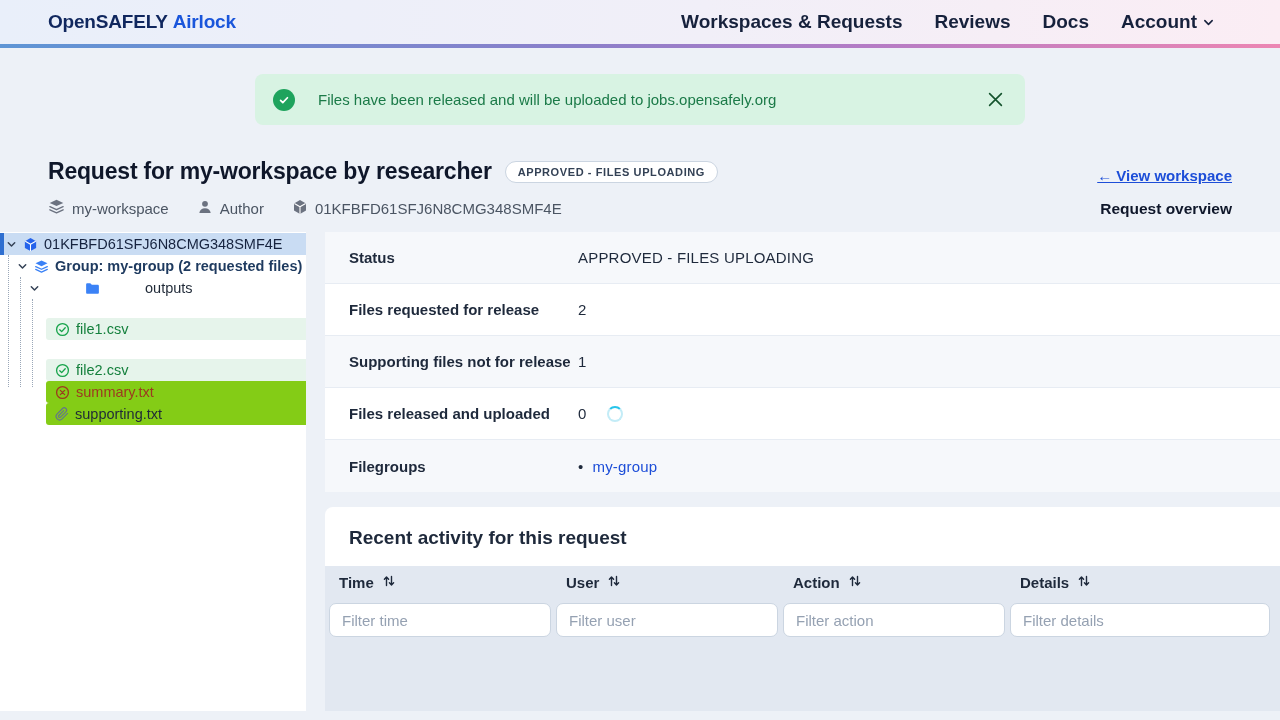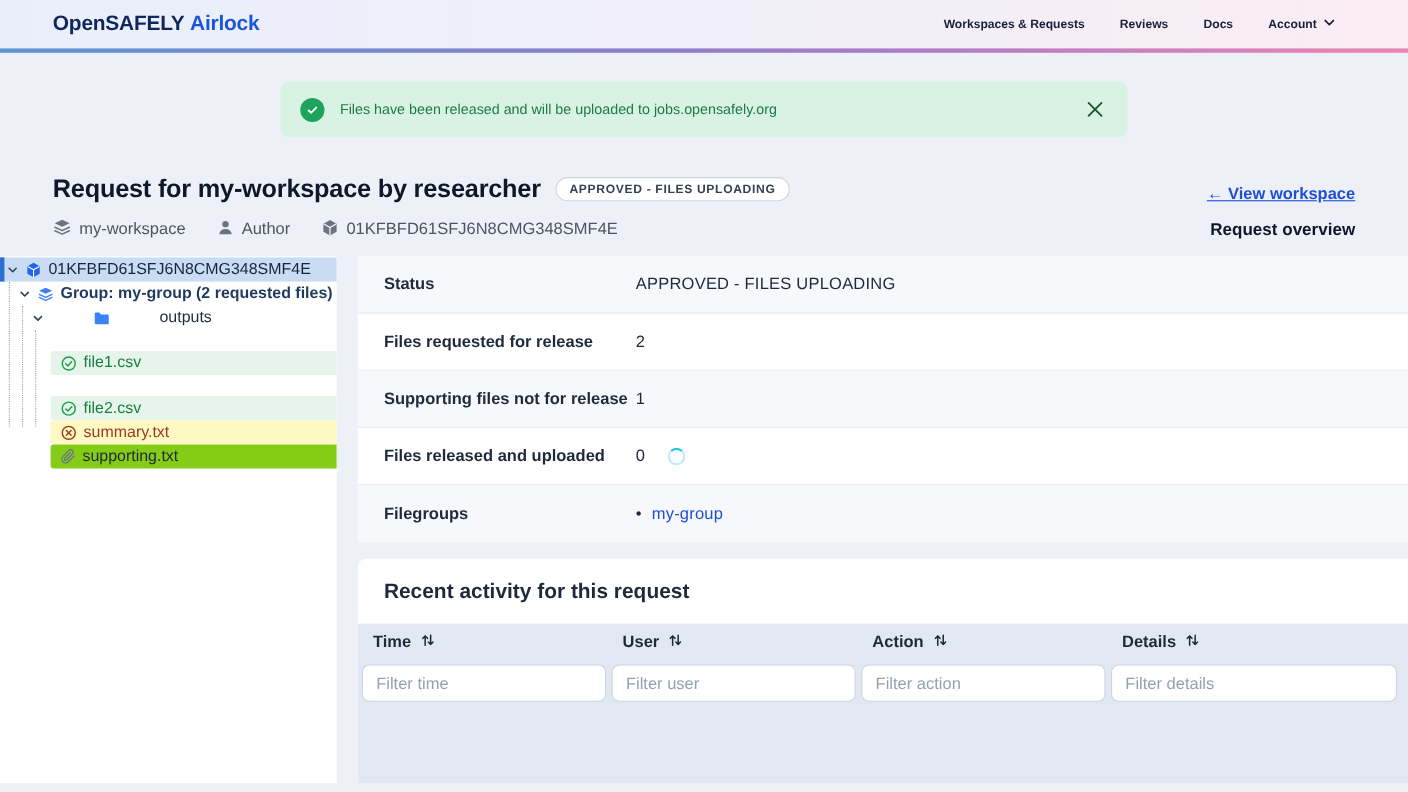--- a/index.html
+++ b/index.html
@@ -14,34 +14,34 @@
   
   .navbar {
     height:44px; display:flex; align-items:center; justify-content:space-between;
     padding:0 66px 0 48px;
     background:linear-gradient(90deg,#e9effa 0%, #f1eff8 55%, #fbedf4 100%);
   }
   .brand { font-size:19px; font-weight:700; letter-spacing:-0.2px; cursor:pointer; }
   .brand .b1 { color:#10275e; }
   .brand .b2 { color:#1a56db; margin-left:5px; }
   .nav-links { display:flex; align-items:center; gap:32px; }
-  .nav-link { font-size:11px; font-weight:600; color:#16213c; cursor:pointer; display:flex; align-items:center; gap:6px; }
+  .nav-link { font-size:19px; font-weight:600; color:#16213c; cursor:pointer; display:flex; align-items:center; gap:6px; }
   .gradient-bar { height:4px; background:linear-gradient(90deg,#5e95d5 0%, #8b7fca 45%, #b57cc5 68%, #ec86b3 100%); }
 
   
   .alert {
     width:770px; height:51px; margin:26px auto 0; padding:0 20px 0 18px;
     background:#d8f3e3; border-radius:8px;
     display:flex; align-items:center;
   }
   .alert-check {
     width:22px; height:22px; border-radius:50%; background:#1ea35d; flex-shrink:0;
     display:flex; align-items:center; justify-content:center;
   }
-  .alert-msg { color:#1b7a48; font-size:13px; margin-left:14px; flex:1; }
+  .alert-msg { color:#1b7a48; font-size:15px; margin-left:23px; flex:1; }
   .alert-close { background:none; border:none; padding:2px; cursor:pointer; line-height:0; }
 
   
   .page-header { display:flex; justify-content:space-between; align-items:flex-end; padding:33px 48px 0; }
   .ph-left {}
   .title-row { display:flex; align-items:center; gap:13px; }
   .page-title { font-size:23px; font-weight:700; color:#0f172a; letter-spacing:-0.2px; }
   .status-pill {
     background:#fff; border:1px solid #cbd5e1; border-radius:999px;
     padding:4px 12px; font-size:11px; font-weight:700; letter-spacing:0.6px; color:#334155;
@@ -63,21 +63,21 @@
   .g2 { left:20px; top:45px; height:110px; }
   .g3 { left:32px; top:67px; height:88px; }
   .tree-row { height:22px; display:flex; align-items:center; gap:6px; cursor:pointer; position:relative; color:#1f2937; }
   .tree-row .twisty { line-height:0; flex-shrink:0; }
   .tree-row .ticon { line-height:0; flex-shrink:0; }
   .row-root { background:#c9dcf3; border-left:4px solid #2f6fd0; padding-left:2px; color:#16233f; }
   .row-group { padding-left:17px; font-weight:700; color:#1e3a5f; }
   .row-folder { padding-left:29px;gap:45px; }
   .row-file { margin-left:46px; padding-left:9px; border-radius:3px 0 0 3px; }
   .row-approved { background:#e6f4eb; color:#15803d;margin-top:19px; }
-  .row-rejected { background:#fef9c3; color:#9c3a1f; }
+  .row-rejected { background:#84cc16; color:#9c3a1f; }
   .row-supporting { background:#84cc16; color:#1f2937; }
 
   
   .main-panel { flex:1; margin-left:19px; display:flex; flex-direction:column; overflow:hidden; }
   .card { background:#fff; border-radius:8px 0 0 8px; }
   .card-details .card-h {
     margin:0; padding:17px 24px 15px; font-size:20px; font-weight:600; color:#1e293b;
     border-bottom:1px solid #eef1f6;
   }
   .detail-row { display:flex; align-items:center; height:52px; padding-left:24px; border-bottom:1px solid #e7ecf3; }

